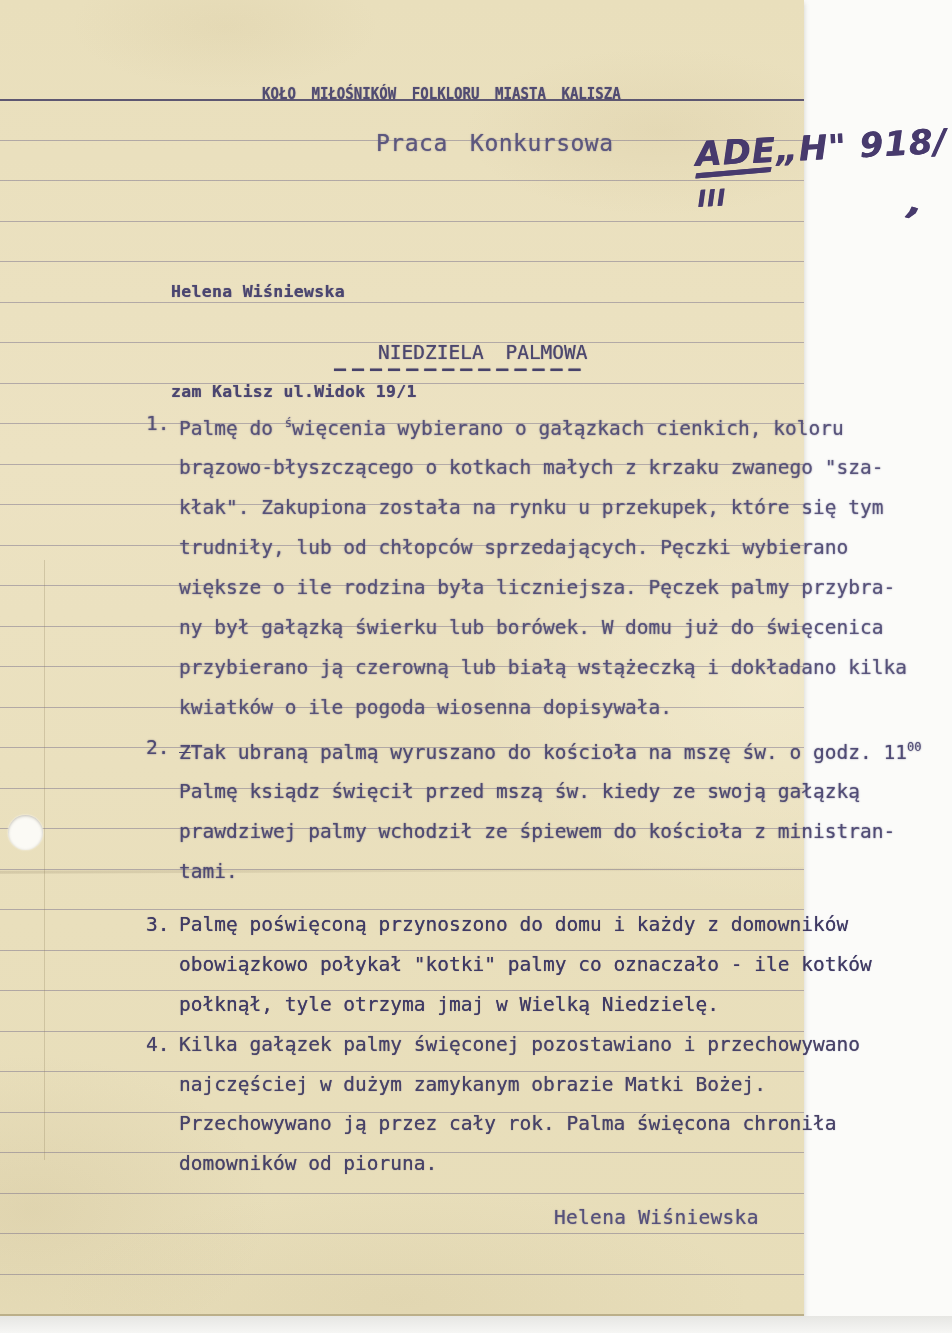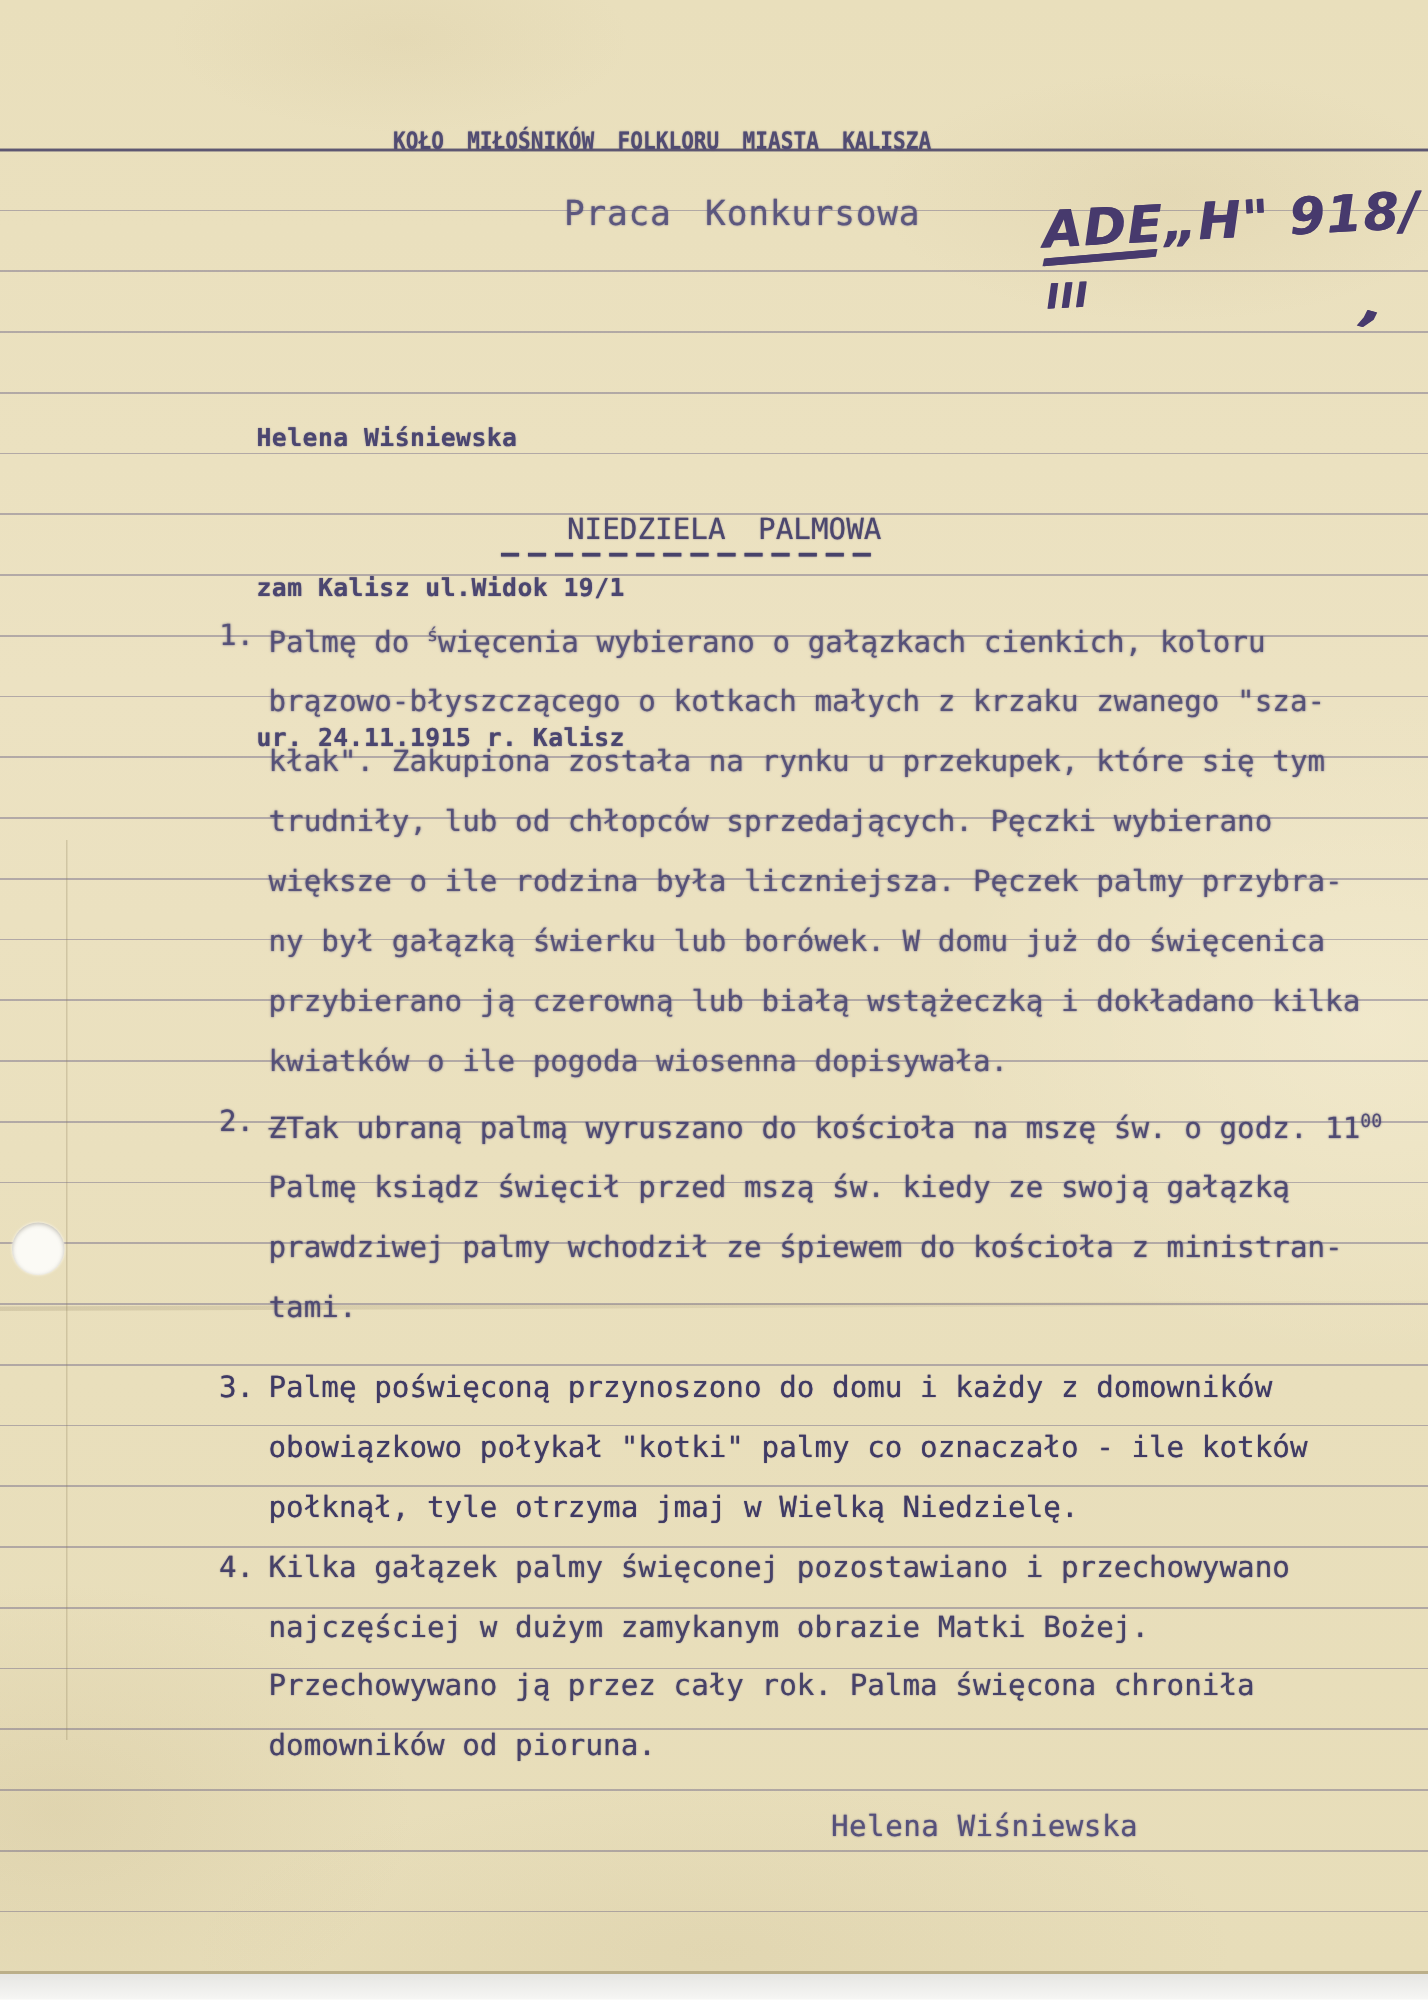--- a/index.html
+++ b/index.html
@@ -3,21 +3,21 @@
 <meta charset="utf-8">
 <style>
   html,body{margin:0;padding:0;}
   body{
     width:952px;height:1333px;position:relative;overflow:hidden;
     background:#fbfbf9;
     font-family:"DejaVu Sans Mono","Liberation Mono",monospace;
   }
   
   .paper{
-    position:absolute;left:0;top:0;width:952px;height:1314px;
+    position:absolute;left:0;top:0;width:804px;height:1314px;
     background:linear-gradient(180deg,#e9dfbc 0%,#ece2c2 35%,#e9dfbc 70%,#e7ddb9 100%);
     border-bottom:2px solid rgba(150,135,95,0.55);
     box-shadow:0 3px 5px rgba(80,75,60,0.25);
   }
   .paper-stains{
     position:absolute;inset:0;pointer-events:none;
     background:
       radial-gradient(280px 120px at 82% 10%, rgba(186,165,116,0.12), transparent 70%),
       radial-gradient(220px 90px  at 28% 2%,  rgba(186,165,116,0.10), transparent 70%),
       radial-gradient(420px 320px at 96% 52%, rgba(255,250,232,0.30), transparent 70%),
@@ -131,21 +131,20 @@
   <div class="typed subtitle">Praca Konkursowa</div>
 
   <div class="handwriting">
     <span class="hw-main">ADE„H" 918/</span><span class="hw-frac"><span class="hw-dash">—</span><span class="hw-den">III</span></span>
     <span class="hw-comma">’</span>
   </div>
 
   <div class="typed author">
     <div>Helena Wiśniewska</div>
     <div>zam Kalisz ul.Widok 19/1</div>
-    <div>ur. 24.11.1915 r. Kalisz</div>
   </div>
 
   <div class="typed title">NIEDZIELA PALMOWA</div>
   <div class="typed dashes">——————————————</div>
 
   <div class="typed docbody" id="items"><div class="item f1"><span class="num">1.</span><div>Palmę do <sup>ś</sup>więcenia wybierano o gałązkach cienkich, koloru</div><div>brązowo-błyszczącego o kotkach małych z krzaku zwanego "sza-</div><div>kłak". Zakupiona została na rynku u przekupek, które się tym</div><div>trudniły, lub od chłopców sprzedających. Pęczki wybierano</div><div>większe o ile rodzina była liczniejsza. Pęczek palmy przybra-</div><div>ny był gałązką świerku lub borówek. W domu już do święcenica</div><div>przybierano ją czerowną lub białą wstążeczką i dokładano kilka</div><div>kwiatków o ile pogoda wiosenna dopisywała.</div></div><div class="item f2"><span class="num">2.</span><div><span class="strike">Z</span>Tak ubraną palmą wyruszano do kościoła na mszę św. o godz. 11<sup>00</sup></div><div>Palmę ksiądz święcił przed mszą św. kiedy ze swoją gałązką</div><div>prawdziwej palmy wchodził ze śpiewem do kościoła z ministran-</div><div>tami.</div></div><div class="item f3"><span class="num">3.</span><div>Palmę poświęconą przynoszono do domu i każdy z domowników</div><div>obowiązkowo połykał "kotki" palmy co oznaczało - ile kotków</div><div>połknął, tyle otrzyma jmaj w Wielką Niedzielę.</div></div><div class="item f4"><span class="num">4.</span><div>Kilka gałązek palmy święconej pozostawiano i przechowywano</div><div>najczęściej w dużym zamykanym obrazie Matki Bożej.</div><div>Przechowywano ją przez cały rok. Palma święcona chroniła</div><div>domowników od pioruna.</div></div></div>
 
   <div class="typed signature">Helena Wiśniewska</div>
 </div>
 <div class="below-paper"></div>

